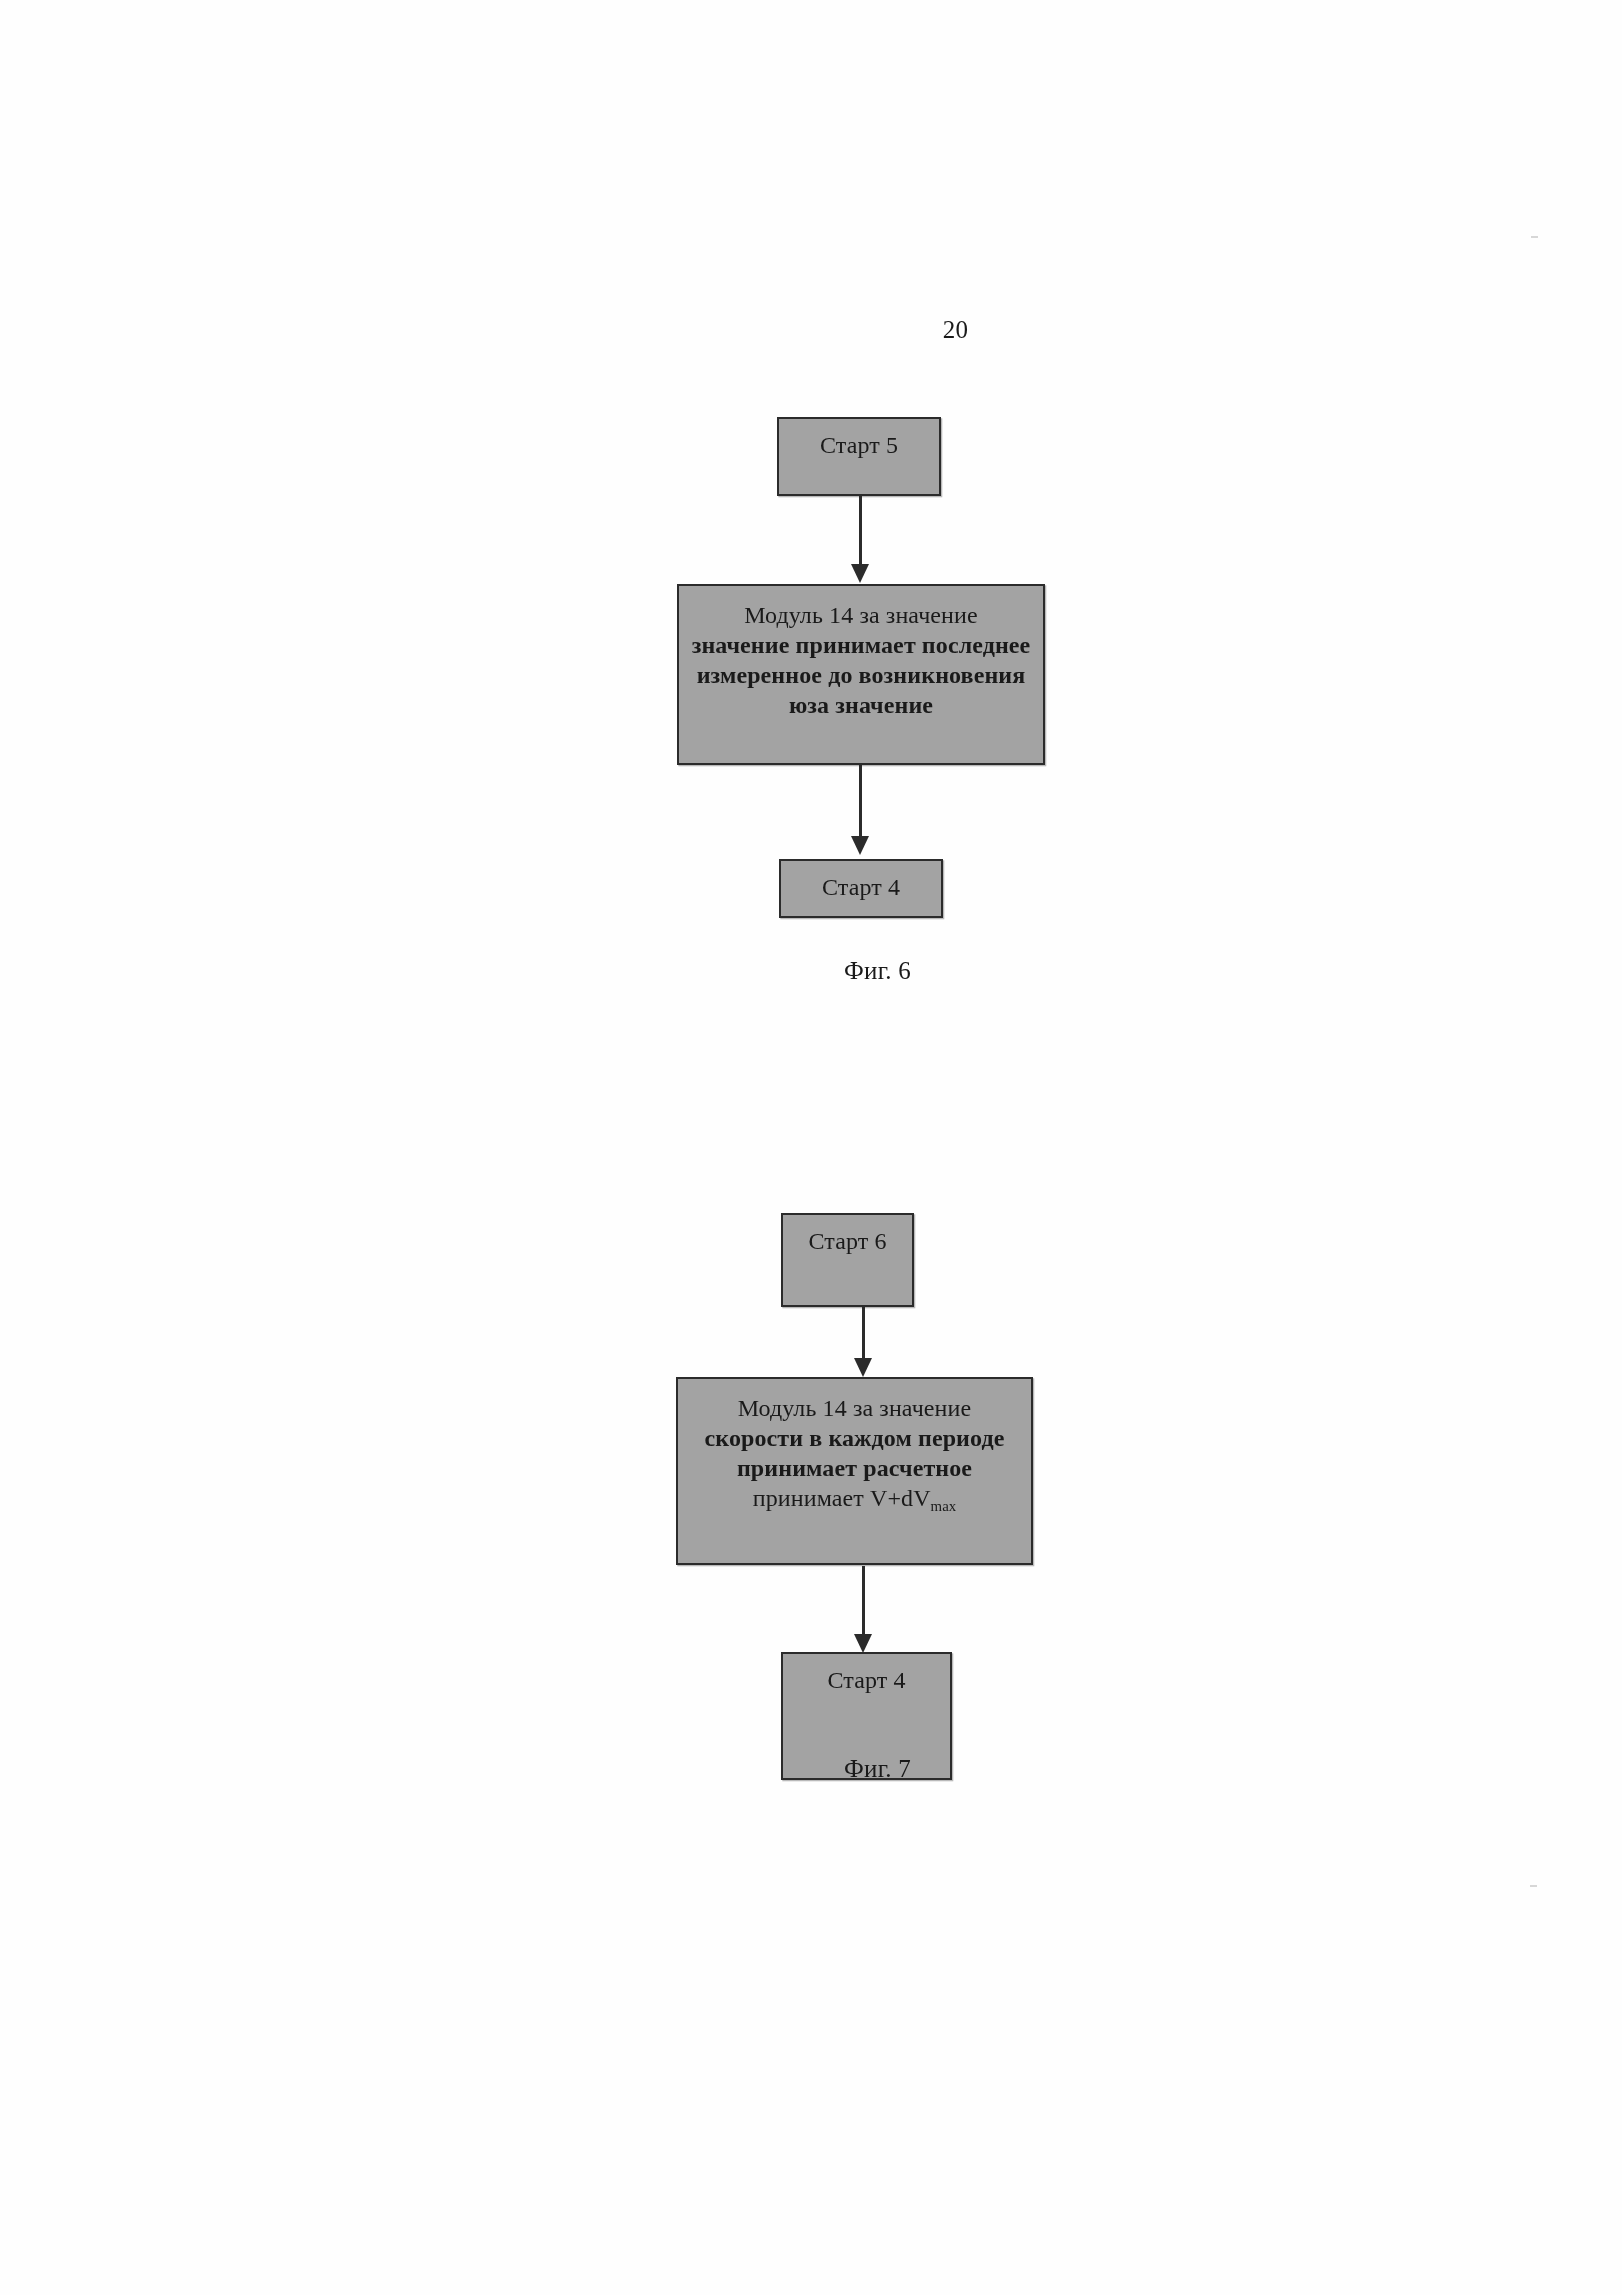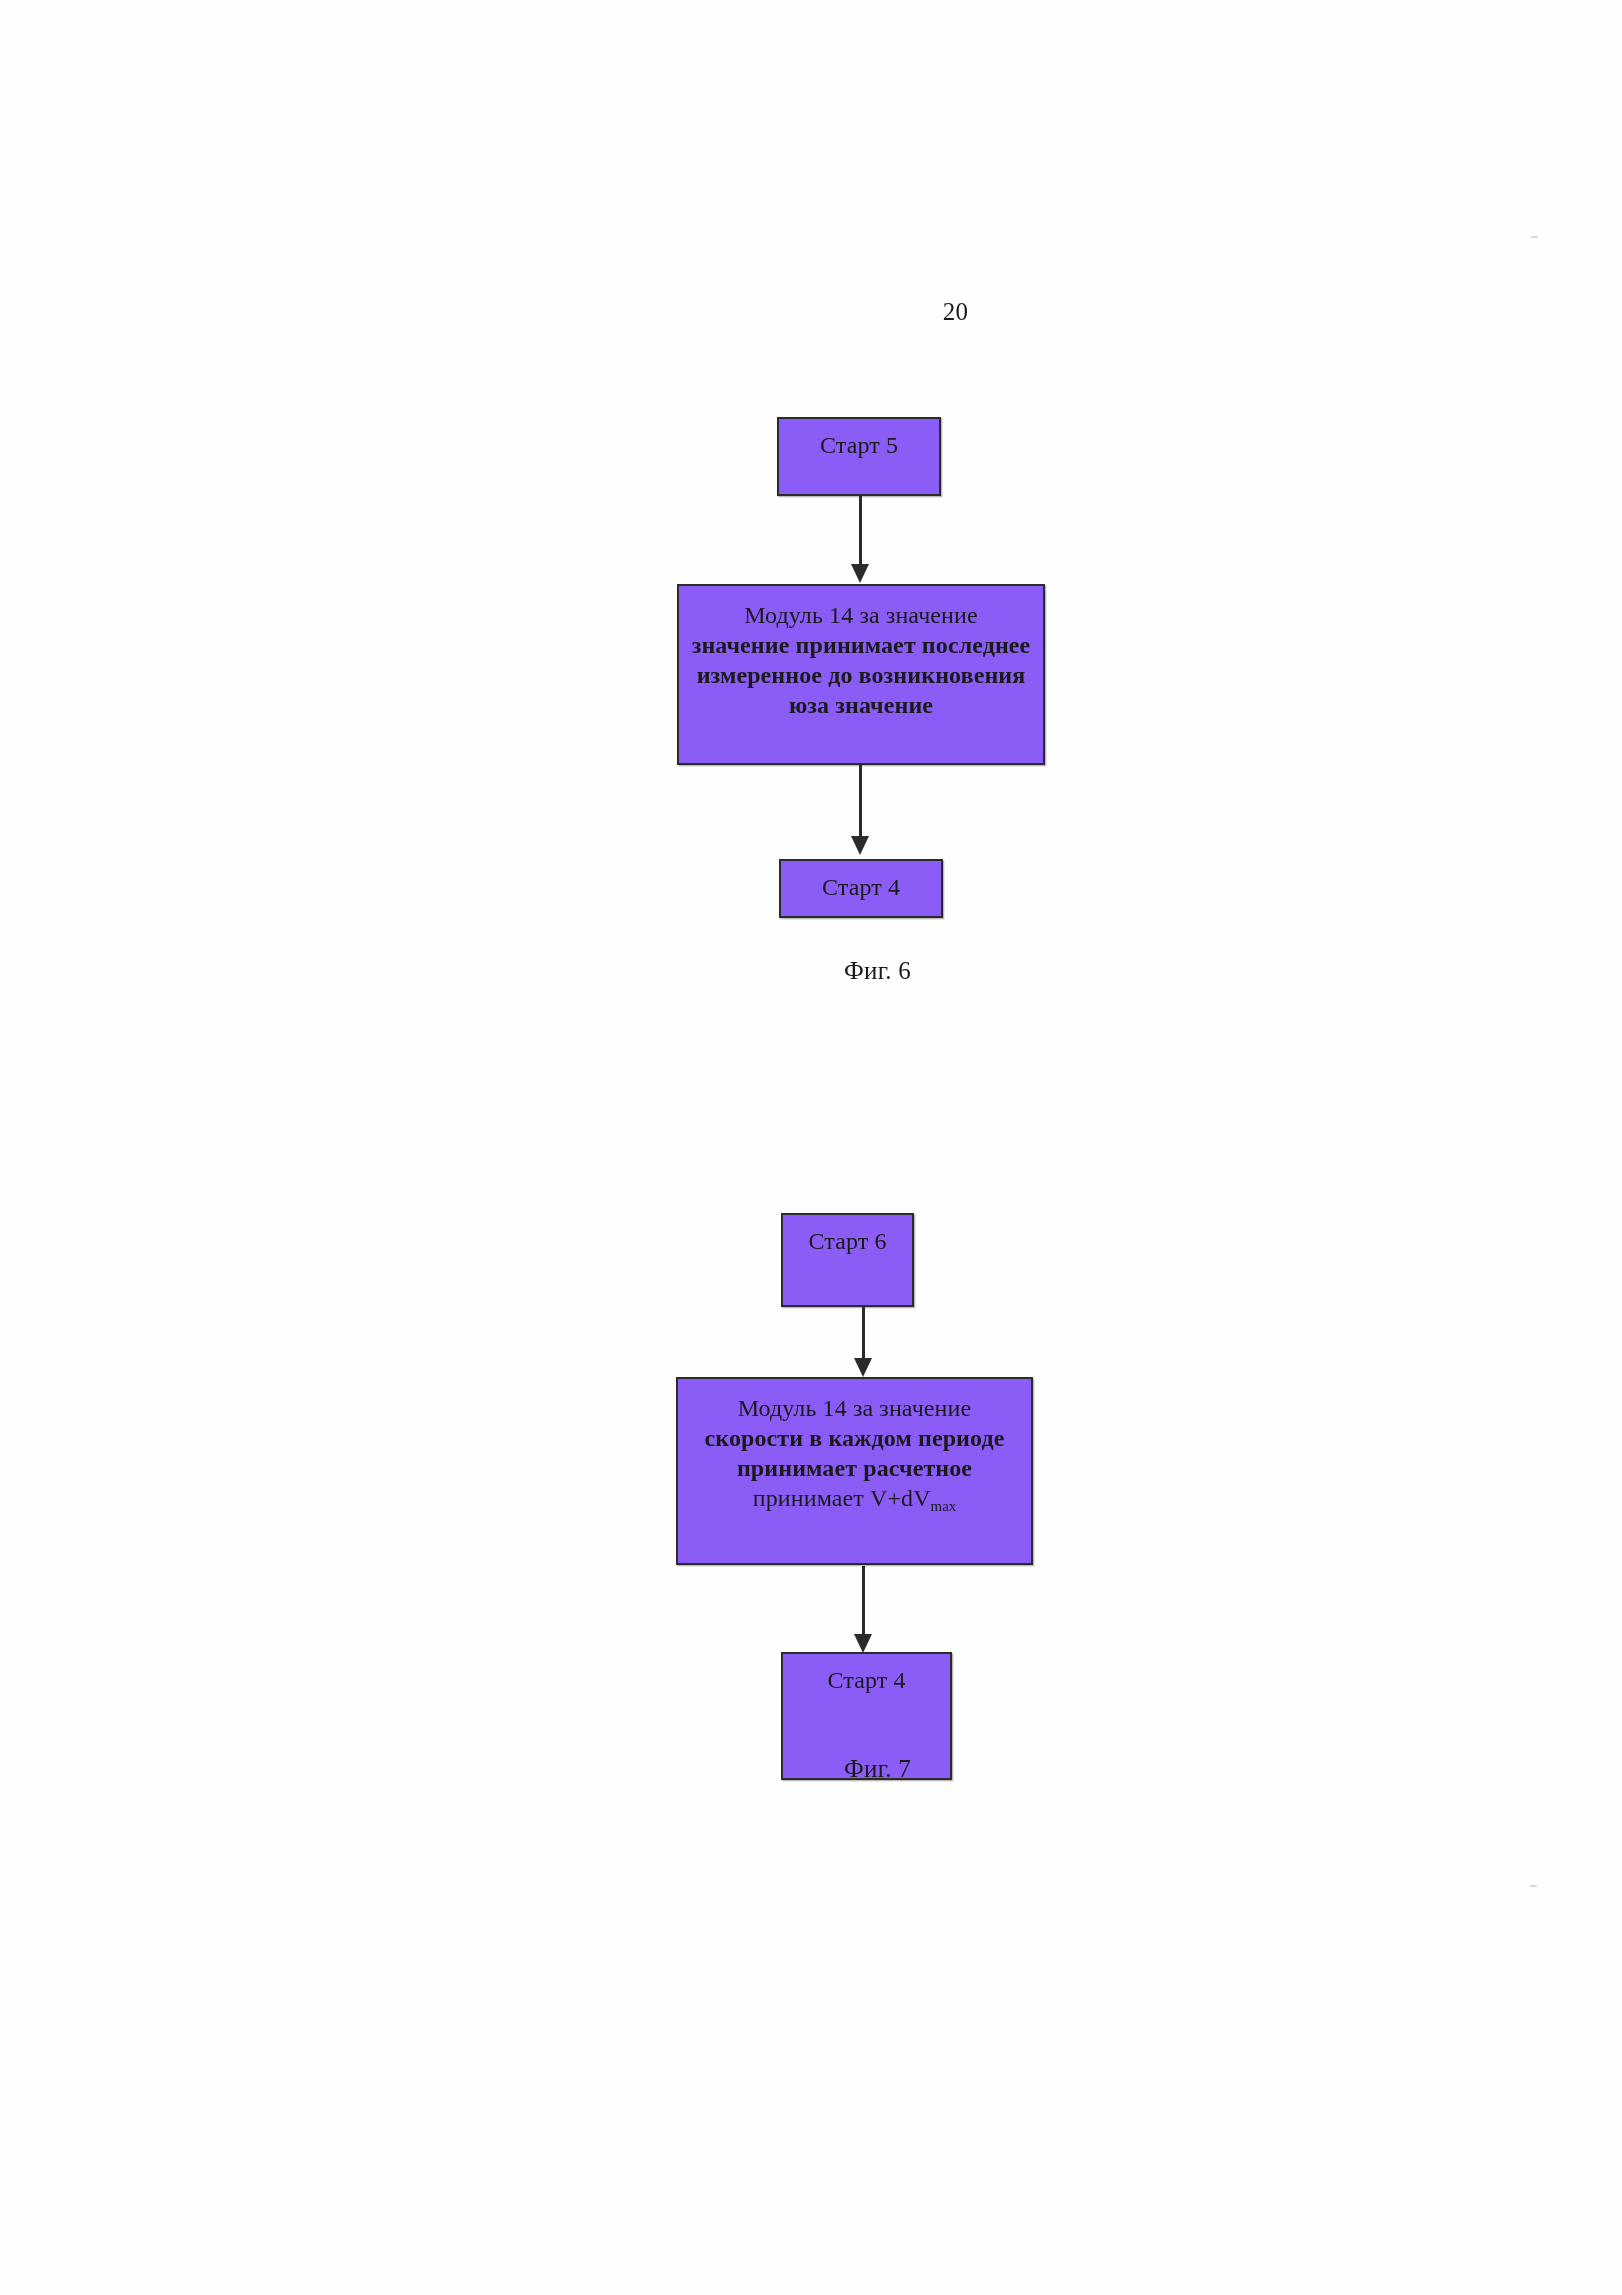--- a/index.html
+++ b/index.html
@@ -19,41 +19,41 @@
   
   .page {
     position: absolute;
     inset: 0;
     background: #fefefe;
   }
 
   .page-number {
     position: absolute;
     left: 916px;
-    top: 298px;
+    top: 316px;
     width: 79px;
     text-align: center;
     font-size: 25px;
     letter-spacing: 0.3px;
   }
 
   
   .scan-mark {
     position: absolute;
     width: 6.5px;
     height: 2px;
     background: #d7d7d7;
   }
 
   
   .node {
     position: absolute;
     box-sizing: border-box;
     border: 2px solid #2b2b2b;
-    background: #8b5cf6;
+    background: #a3a3a3;
     box-shadow: 1.3px 1.3px 0 0 #b9b9b9;
   }
   .node-text {
     position: absolute;
     left: 0;
     right: 0;
     text-align: center;
     font-size: 24px;
     line-height: 30px;
     letter-spacing: 0.1px;

